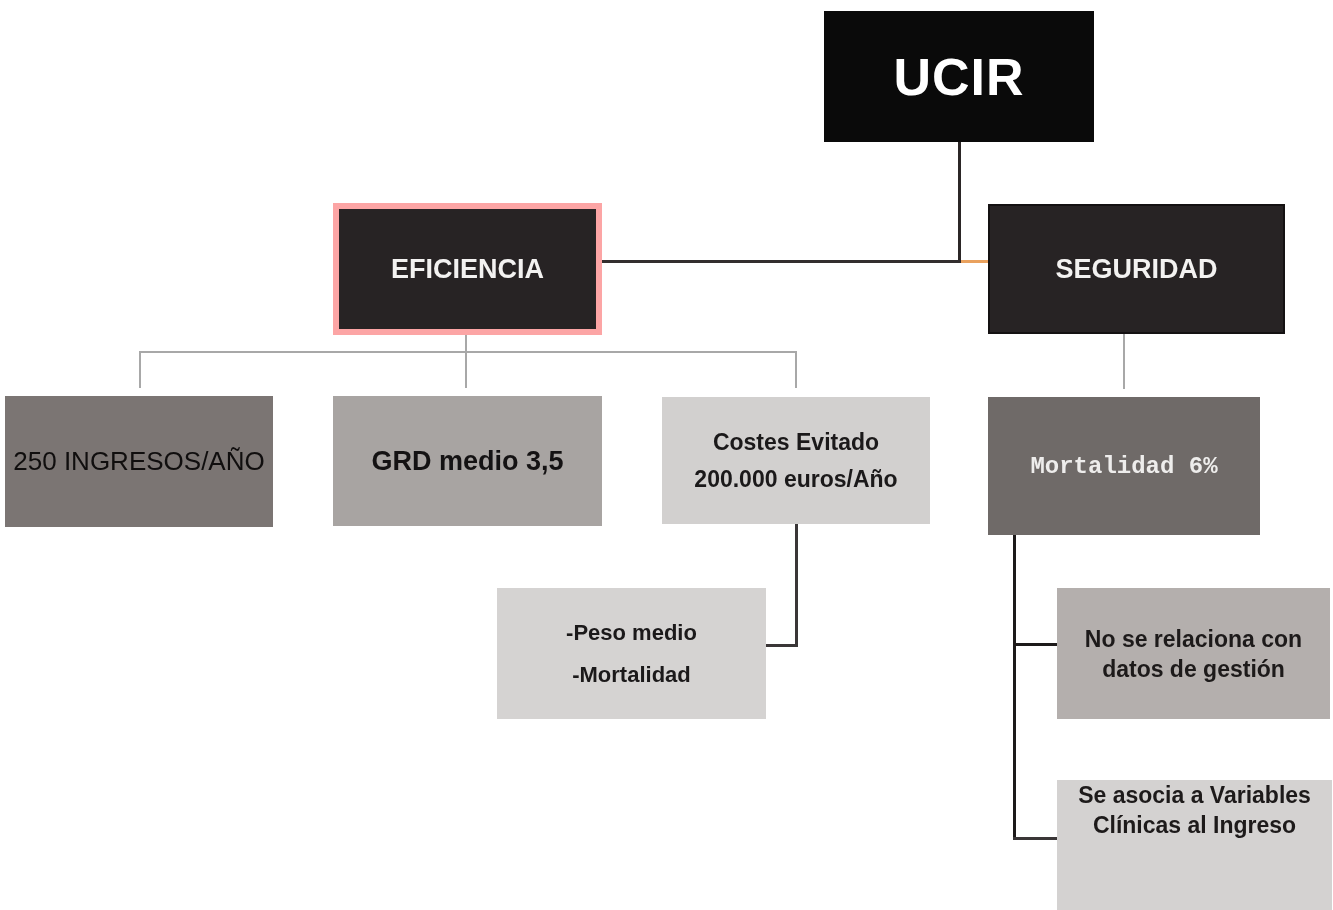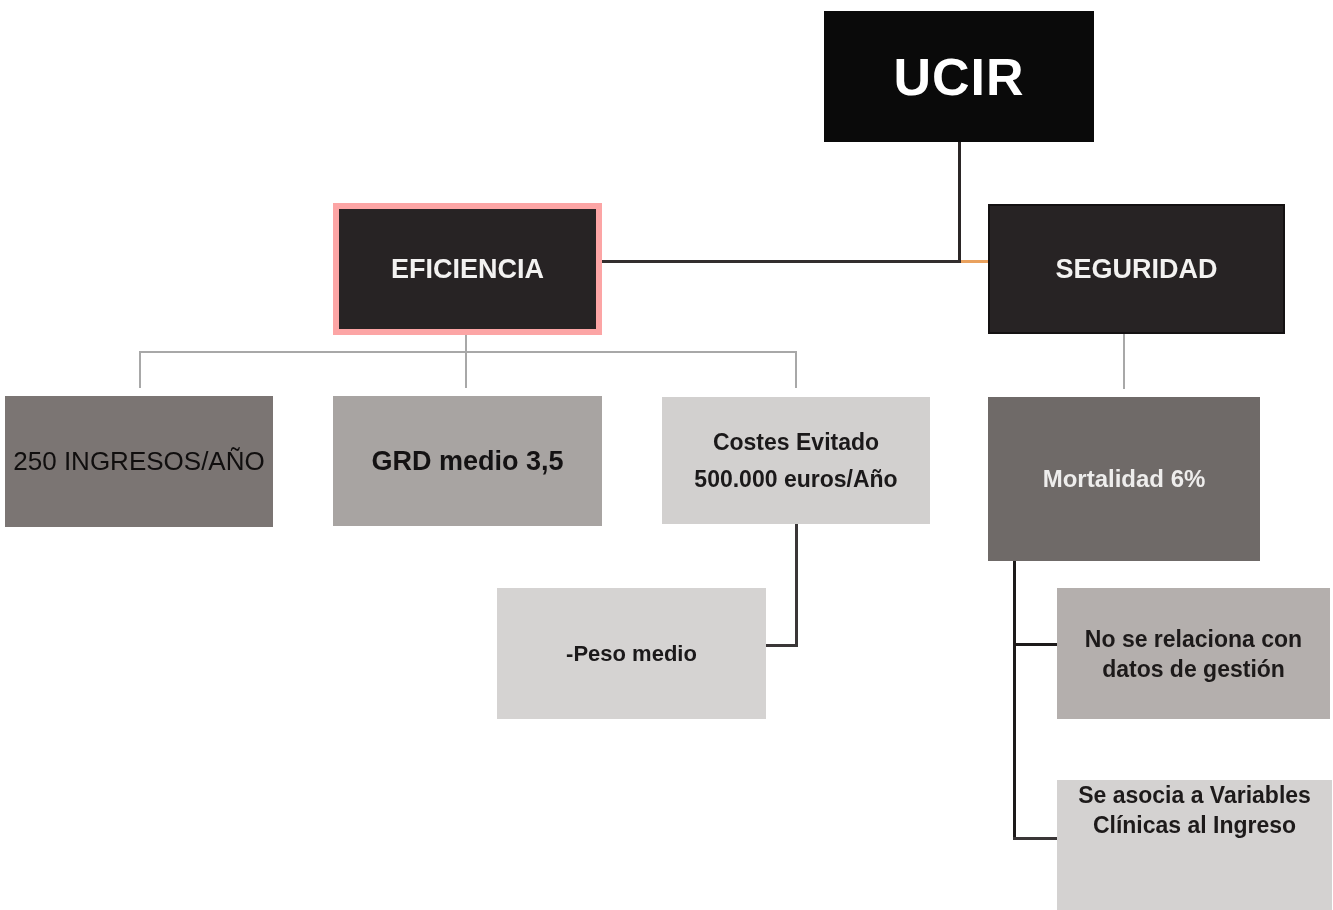--- a/index.html
+++ b/index.html
@@ -65,25 +65,26 @@
   }
   .node-coste {
     left: 662px; top: 389px; width: 268px; height: 127px;
     background: #d2d0cf;
     color: #1b191a;
     font-size: 23px;
     font-weight: 700;
     line-height: 37px;
   }
   .node-mortalidad {
-    left: 988px; top: 389px; width: 272px; height: 164px;
+    left: 988px; top: 389px; width: 272px; height: 138px;
     background: #6f6a68;
     color: #eeedec;
     font-size: 24px;
     font-weight: 700;
+    font-family: Liberation Mono, monospace;
   }
   .node-costes-detalle {
     left: 497px; top: 580px; width: 269px; height: 131px;
     background: #d5d3d2;
     color: #1b191a;
     font-size: 22px;
     font-weight: 700;
     line-height: 42px;
   }
   .node-no-relacion {
@@ -159,29 +160,30 @@
   <div class="node node-ingresos">
     <span>250 INGRESOS/AÑO</span>
   </div>
 
   <div class="node node-grd">
     <span>GRD medio 3,5</span>
   </div>
 
   <div class="node node-coste">
     <span>Costes Evitado</span>
-    <span>500.000 euros/Año</span>
+    <span>200.000 euros/Año</span>
   </div>
 
   <div class="node node-mortalidad">
     <span>Mortalidad 6%</span>
   </div>
 
   <div class="node node-costes-detalle">
     <span>-Peso medio</span>
+    <span>-Mortalidad</span>
   </div>
 
   <div class="node node-no-relacion">
     <span>No se relaciona con</span>
     <span>datos de gestión</span>
   </div>
 
   <div class="node node-variables">
     <span>Se asocia a Variables</span>
     <span>Clínicas al Ingreso</span>

